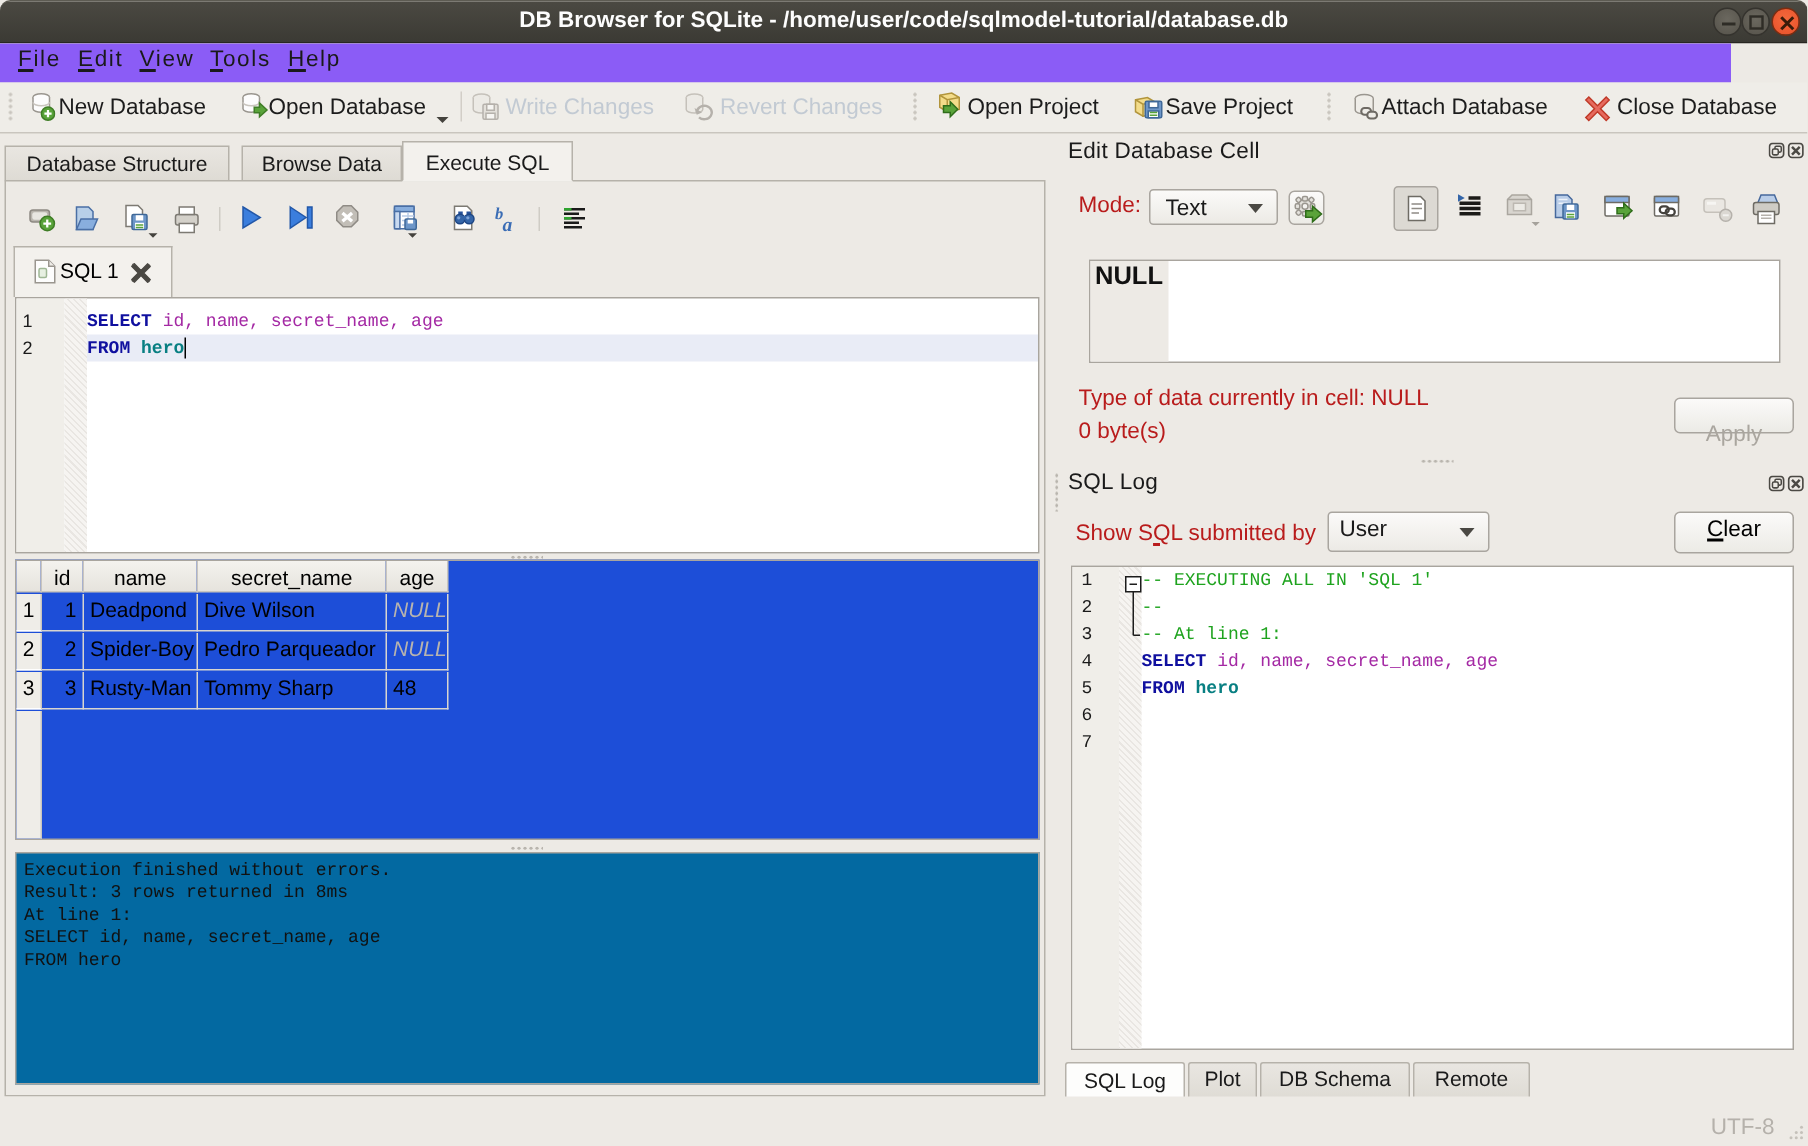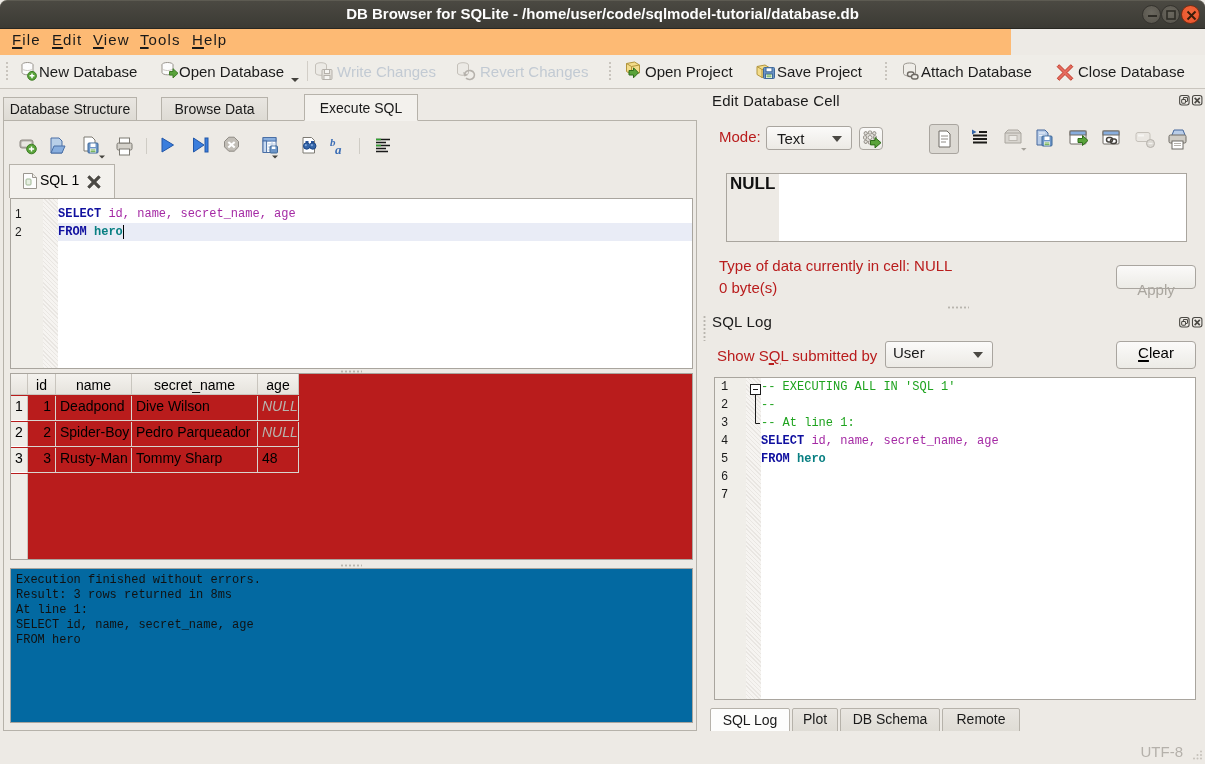--- a/index.html
+++ b/index.html
@@ -11,58 +11,58 @@
 
 #titlebar { left:0; top:0; width:1205px; height:29px;
   background:linear-gradient(#4b4942, #3b3a34);
   border-top:1px solid #5d5b52; border-bottom:1px solid #282722;
   border-radius:7px 7px 0 0; }
 #title-text { width:100%; text-align:center; top:5px; color:#fdfdfd; font-size:15px; font-weight:bold; }
 .winbtn { top:5px; width:19px; height:19px; border-radius:50%; }
 .winbtn svg { position:absolute; left:0; top:0; }
 
 
-#menubar { left:0; top:29px; width:1011px; height:26px; background:#fdba74; }
+#menubar { left:0; top:29px; width:1154px; height:26px; background:#8b5cf6; }
 #menubar span { position:absolute; top:2px; font-size:15px; letter-spacing:1.1px; color:#1a1a1a; }
 u { text-decoration-thickness:2px; text-underline-offset:2px; }
 
 
 #toolbar { left:0; top:55px; width:1205px; height:34px; background:#efede8; border-bottom:1px solid #c9c5be; }
 .tbtext { position:absolute; top:63px; font-size:15px; color:#1c1c1c; white-space:nowrap; }
 .tbtext.dis { color:#c2cad3; }
 .tbico { position:absolute; top:61px; }
 .tbgrip { position:absolute; top:7px; width:4px; height:20px;
   background-image:radial-gradient(circle, #c9c5be 1px, transparent 1.2px);
   background-size:4px 4px; }
 .tbsep { position:absolute; top:7px; width:1px; height:20px; background:#d2cec7; }
 
 
 .mtab { position:absolute; font-size:14px; color:#1a1a1a; text-align:center;
   border:1px solid #b6b2aa; background:linear-gradient(#e9e6e1,#dedbd4); }
-.mtab.active { background:#f3f1ed; border-bottom:1px solid #f3f1ed; z-index:3;margin-left:36px; }
+.mtab.active { background:#f3f1ed; border-bottom:1px solid #f3f1ed; z-index:3; }
 
 
 #lpane { left:3px; top:120px; width:694px; height:611px; border:1px solid #b6b2aa; background:#edeae5; }
 
 #sqltab { left:9px; top:164px; width:106px; height:34px; border:1px solid #b6b2aa; border-bottom:none; background:#f3f1ed; font-size:14px; }
 
 
 #editor { left:10px; top:198px; width:683px; height:171px; border:1px solid #a9a59e; background:#fff; }
 #edgutter { left:0; top:0; width:32px; height:169px; background:#f0eee9; }
 #edfold { left:32px; top:0; width:15px; height:169px; background:#f6f4f1;
   background-image:repeating-linear-gradient(45deg,#e9e6e2 0 1px, transparent 1px 3px); }
 .edline { position:absolute; left:47px; font-size:12px; line-height:18px; white-space:pre; }
 .lnum { position:absolute; left:4px; font-size:12px; line-height:18px; color:#1a1a1a; }
 .kw { color:#10109f; font-weight:bold; }
 .idf { color:#a429a4; }
 .tbl { color:#087f82; font-weight:bold; }
 .cmt { color:#1ea31e; }
 
 
-#rtable { left:10px; top:373px; width:683px; height:187px; border:1px solid #a9a59e; background:#b91c1c; font-size:14px; }
+#rtable { left:10px; top:373px; width:683px; height:187px; border:1px solid #a9a59e; background:#1d4ed8; font-size:14px; }
 .th { position:absolute; background:linear-gradient(#f4f2ee,#e6e3dd); border-right:1px solid #c9c5be; border-bottom:1px solid #c9c5be; text-align:center; height:21px; padding-top:3px; font-size:14px; }
 .rh { position:absolute; background:#efede8; border-right:1px solid #c9c5be; border-bottom:1px solid #fff; text-align:center; font-size:14px; }
 .cell { position:absolute; border-right:1px solid #d8d5cf; border-bottom:1px solid #d8d5cf; padding:2px 4px 0 4px; height:25px; white-space:nowrap; overflow:hidden; }
 .null { color:#b8b4ae; font-style:italic; }
 
 
 #exlog { left:10px; top:568px; width:683px; height:155px; border:1px solid #a9a59e; background:#0369a1; }
 #exlog pre { font-family:"Liberation Mono",monospace; font-size:12px; line-height:15px; margin:4px 0 0 5px; color:#111; }
 
 
@@ -180,21 +180,21 @@
   <path d="M2.5 4.5 V12.5 c0 1.4 2.7 2.5 6 2.5 s6-1.1 6-2.5 V4.5" fill="#efede8" stroke="#9a968f"></path>
   <rect x="6.5" y="11" width="6.5" height="4.5" rx="2.2" fill="#efede8" stroke="#6e6a64" stroke-width="1.4"></rect>
   <rect x="10.5" y="13.5" width="6.5" height="4.5" rx="2.2" fill="#efede8" stroke="#6e6a64" stroke-width="1.4"></rect>
 </svg>
 <span class="tbtext" style="left:921px">Attach Database</span>
 <svg class="tbico" width="18" height="19" style="left:1056px; top:63px;" viewBox="0 0 18 18">
   <path d="M3.2 1.2 L9 7 L14.8 1.2 L16.8 3.2 L11 9 L16.8 14.8 L14.8 16.8 L9 11 L3.2 16.8 L1.2 14.8 L7 9 L1.2 3.2 Z" fill="#e66a5e" stroke="#c03a28"></path>
 </svg>
 <span class="tbtext" style="left:1078px">Close Database</span>
 
-<div class="abs mtab" style="left:3px; top:97px; width:134px; height:24px; padding-top:3px;">Database Structure</div>
+<div class="abs mtab" style="left:3px; top:97px; width:150px; height:24px; padding-top:3px;">Database Structure</div>
 <div class="abs mtab" style="left:161px; top:97px; width:107px; height:24px; padding-top:3px;">Browse Data</div>
 <div class="abs mtab active" style="left:268px; top:94px; width:114px; height:27px; padding-top:5px;">Execute SQL</div>
 
 <div class="abs" id="lpane"></div>
 <div class="abs" style="left:703px; top:315px; width:3px; height:26px;
   background-image:radial-gradient(circle,#b9b5ae 1px,transparent 1.2px); background-size:3px 4px;"></div>
 <div class="hsplit" style="left:947px; top:305.5px;"></div>
 
 <svg class="abs" width="420" height="30" style="left:0px; top:132px;" viewBox="0 0 420 30">
 

